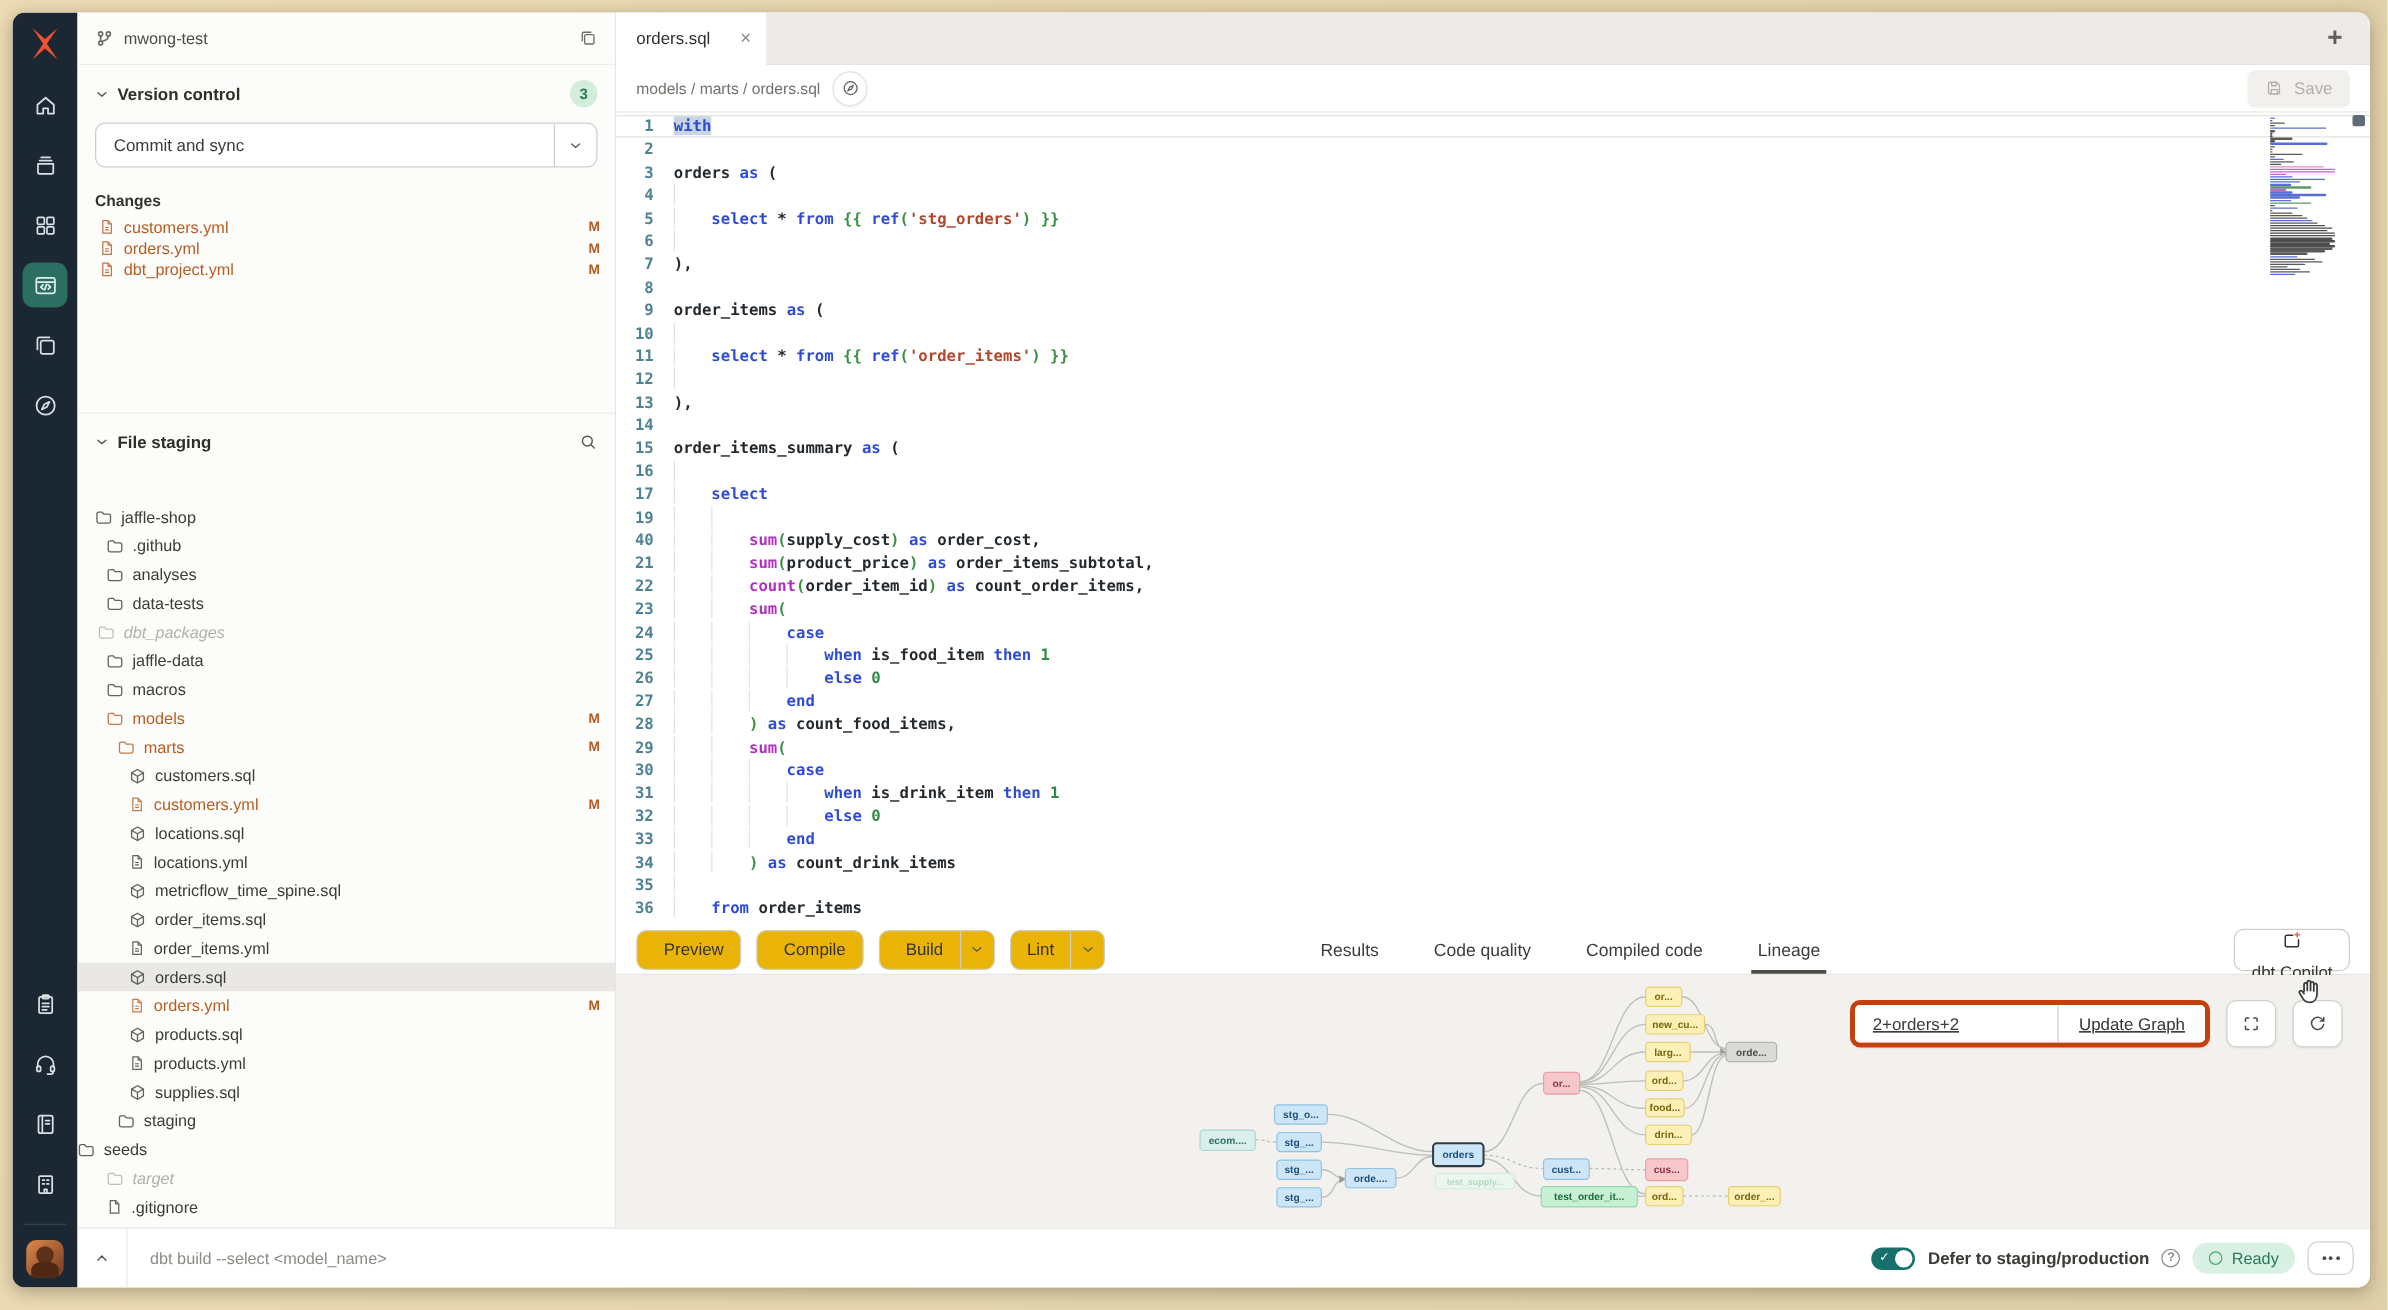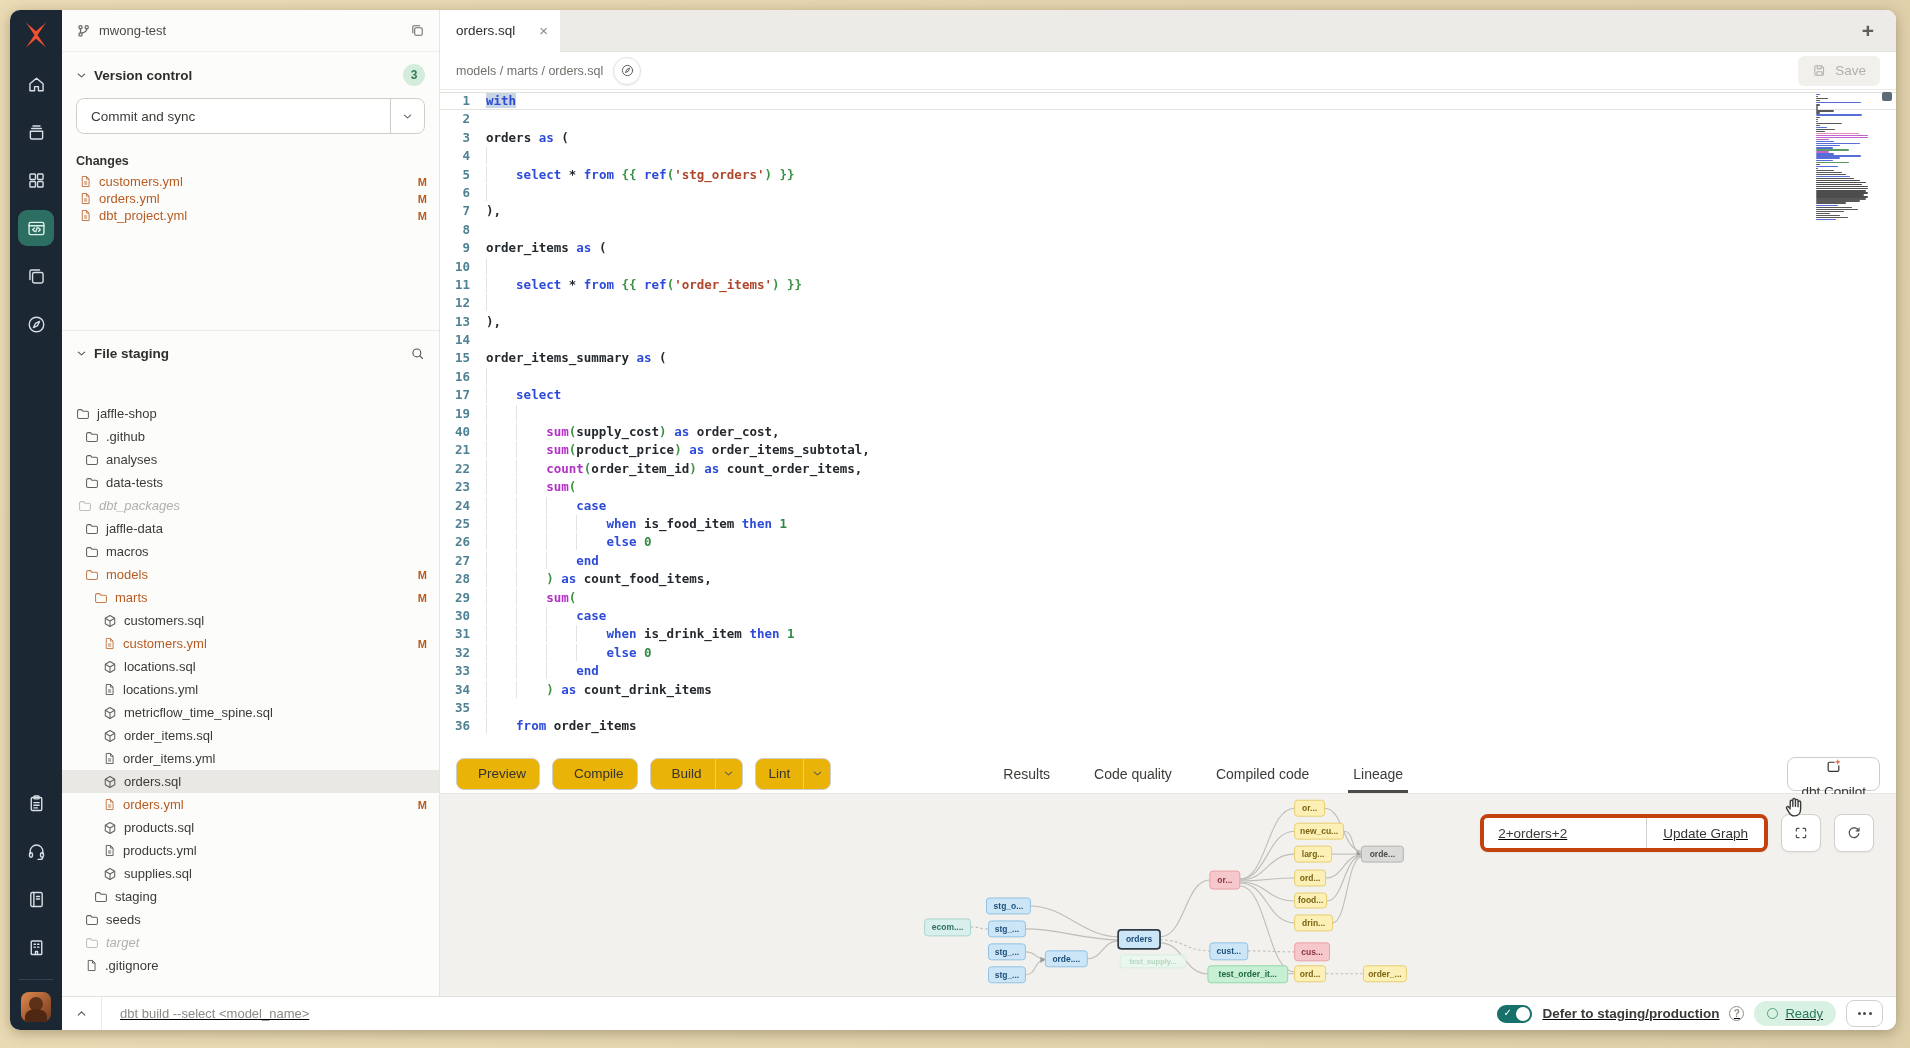--- a/index.html
+++ b/index.html
@@ -15,21 +15,21 @@
   .rail-btn svg { width:21px; height:21px; }
   .rail-spacer { flex:1; }
   .rail-div { width:34px; height:1px; background:#33404d; margin:8px 0; }
   .avatar { width:30px; height:30px; border-radius:8px; background:linear-gradient(135deg,#e08a4d,#93502c 70%,#6e3a20); position:relative; overflow:hidden; margin-top:4px; }
   .avatar i { position:absolute; left:8px; top:5px; width:14px; height:14px; border-radius:50%; background:#5d3018; }
   .avatar b { position:absolute; left:4px; top:17px; width:22px; height:14px; border-radius:50% 50% 0 0; background:#4e2813; }
   
   .right { flex:1; display:flex; flex-direction:column; min-width:0; }
   .content { flex:1; display:flex; min-height:0; }
   
-  .sidebar { width:378px; flex:none; background:#fcfcfb; border-right:1px solid #e7e5e2; display:flex; flex-direction:column; }
+  .sidebar { width:431px; flex:none; background:#fcfcfb; border-right:1px solid #e7e5e2; display:flex; flex-direction:column; }
   .sb-header { height:42px; flex:none; display:flex; align-items:center; gap:8px; padding:0 14px; border-bottom:1px solid #eeedeb; color:#4c4b47; font-size:13px; }
   .sb-header .grow { flex:1; }
   .ic svg { display:block; }
   .sec-title { display:flex; align-items:center; gap:7px; padding:12px 14px 6px; font-weight:bold; font-size:13.5px; color:#2f2e2b; }
   .badge { margin-left:auto; width:22px; height:22px; border-radius:50%; background:#d4ecdc; color:#2f7a56; font-size:12px; display:flex; align-items:center; justify-content:center; }
   .vc { height:278px; flex:none; }
   .commit-btn { margin:6px 14px 12px; height:36px; border:1px solid #d0cec9; border-radius:8px; background:#fff; display:flex; align-items:stretch; font-size:13.5px; color:#3b3a36; }
   .commit-label { flex:1; display:flex; align-items:center; padding:0 14px; }
   .commit-caret { width:34px; border-left:1px solid #d0cec9; display:flex; align-items:center; justify-content:center; color:#5c5b57; }
   .changes-label { padding:8px 14px 5px; font-weight:bold; font-size:12.5px; color:#33322f; }
@@ -82,21 +82,21 @@
   
   .lineage { height:202px; flex:none; background:#f2f1ee; position:relative; }
   .graph { position:absolute; inset:0; width:100%; height:100%; }
   .controls { position:absolute; top:20px; right:22px; display:flex; align-items:center; gap:13px; }
   .search-group { display:flex; height:38px; background:#fff; border:4px solid #c2410c; border-radius:8px; overflow:hidden; box-shadow:0 1px 2px rgba(0,0,0,.05);text-decoration:underline; }
   .search-input { width:162px; border:none; outline:none; padding:0 14px; font-size:13.5px; color:#3b3a36; font-family:"Liberation Sans",sans-serif; }
   .update-btn { border-left:1px solid #d2d0cc; padding:0 16px; display:flex; align-items:center; font-size:13.5px; color:#343330; background:#fff; }
   .icon-btn { width:40px; height:38px; background:#fff; border:1px solid #d2d0cc; border-radius:8px; display:flex; align-items:center; justify-content:center; color:#4a4945; box-shadow:0 1px 2px rgba(0,0,0,.05); }
   .hand { position:absolute; left:1342px; top:0; width:26px; height:26px; z-index:6; color:#3a3a3a; }
   
-  .statusbar { height:34px; flex:none; border-top:1px solid #e5e3e0; background:#fff; display:flex; align-items:center; font-size:13px;text-decoration:underline; }
+  .statusbar { height:48px; flex:none; border-top:1px solid #e5e3e0; background:#fff; display:flex; align-items:center; font-size:13px; }
   .sb-caret { width:40px; align-self:stretch; border-right:1px solid #eceae7; display:flex; align-items:center; justify-content:center; color:#5d5c58; }
   .cmd { padding-left:18px; color:#8b8a85; }
   .status-right { margin-left:auto; display:flex; align-items:center; gap:10px; padding-right:13px; }
   .toggle { width:35px; height:18px; border-radius:9px; background:#17716a; position:relative; flex:none; }
   .toggle::before { content:"✓"; position:absolute; left:6px; top:2px; color:#fff; font-size:10px; }
   .toggle::after { content:""; position:absolute; right:2px; top:2px; width:14px; height:14px; border-radius:50%; background:#fff; }
   .defer { color:#3b3a36; font-weight:bold; font-size:13.5px; }
   .qmark { width:15px; height:15px; border:1.2px solid #908f8a; border-radius:50%; color:#908f8a; font-size:10px; font-weight:bold; display:flex; align-items:center; justify-content:center; }
   .ready { height:25px; padding:0 13px; border-radius:13px; background:#d8f1e2; color:#27795b; display:flex; align-items:center; gap:7px; }
   .ready-dot { width:11px; height:11px; border:1.6px solid #4aa97f; border-radius:50%; }
@@ -487,21 +487,21 @@
                 <span>supplies.sql</span>
               </div>
               <div class="tree-row" style="padding-left: 32px;">
                 <span class="ic">
                   <svg width="14" height="14" viewBox="0 0 16 16" fill="none" stroke="currentColor" stroke-width="1.2" stroke-linejoin="round">
                     <path d="M1.8 4.6A1.6 1.6 0 0 1 3.4 3h3l1.6 1.9h4.6a1.6 1.6 0 0 1 1.6 1.6v5a1.6 1.6 0 0 1-1.6 1.6H3.4a1.6 1.6 0 0 1-1.6-1.6z"></path>
                   </svg>
                 </span>
                 <span>staging</span>
               </div>
-              <div class="tree-row" style="padding-left: 23px;">
+              <div class="tree-row" style="">
                 <span class="ic">
                   <svg width="14" height="14" viewBox="0 0 16 16" fill="none" stroke="currentColor" stroke-width="1.2" stroke-linejoin="round">
                     <path d="M1.8 4.6A1.6 1.6 0 0 1 3.4 3h3l1.6 1.9h4.6a1.6 1.6 0 0 1 1.6 1.6v5a1.6 1.6 0 0 1-1.6 1.6H3.4a1.6 1.6 0 0 1-1.6-1.6z"></path>
                   </svg>
                 </span>
                 <span>seeds</span>
               </div>
               <div class="tree-row dimmed" style="padding-left: 23px;">
                 <span class="ic">
                   <svg width="14" height="14" viewBox="0 0 16 16" fill="none" stroke="currentColor" stroke-width="1.2" stroke-linejoin="round">

